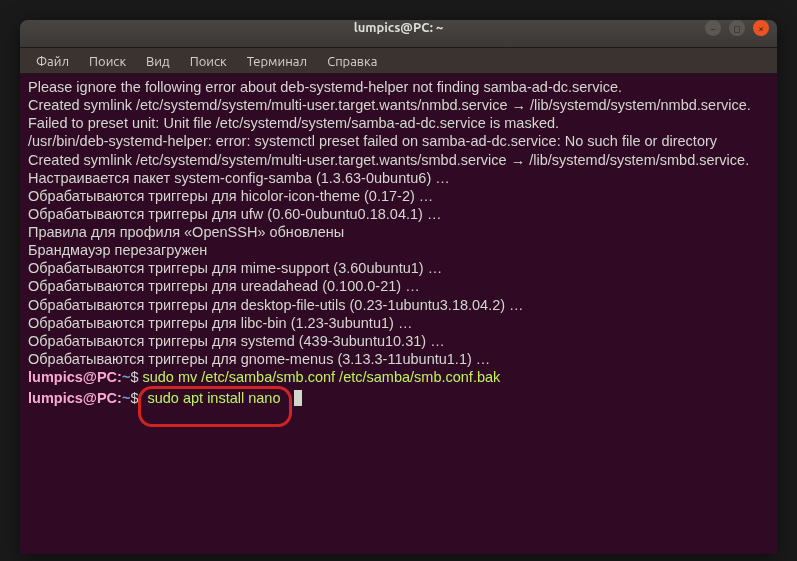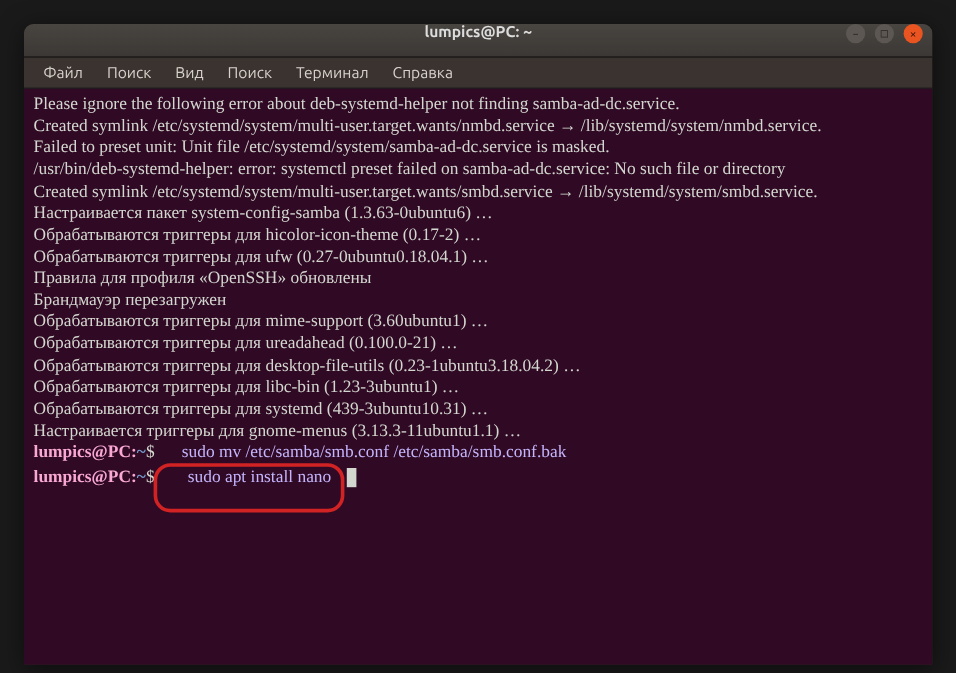--- a/index.html
+++ b/index.html
@@ -72,30 +72,30 @@
       padding: 2px 8px;
       cursor: pointer;
     }
     .terminal {
       background: #300a24;
       padding: 4px 8px 8px 8px;
       min-height: 480px;
       font-size: 14.5px;
       line-height: 1.25;
       color: #d3d7cf;
-      font-family: Liberation Serif, serif;
+      font-family: Liberation Sans, sans-serif;
     }
     .line {
       white-space: pre-wrap;
       word-break: break-all;
     }
     .prompt-user { color: #f9a8d4; font-weight: bold; }
     .prompt-tilde { color: #729fcf; font-weight: bold; }
     .prompt-dollar { color: #d3d7cf; }
-    .cmd { color: #c4b5fd; margin-left: 19px; }
+    .cmd { color: #bef264; }
     .highlight-box {
       display: inline-block;
       border: 3px solid #d12323;
       border-radius: 14px;
       padding: 0 8px 17px 6px;
       margin-left: -4px;
     }
     .cursor {
       display: inline-block;
       width: 8px;
@@ -128,27 +128,27 @@
   </div>
 
   <div class="terminal">
     <div class="line">Please ignore the following error about deb-systemd-helper not finding samba-ad-dc.service.</div>
     <div class="line">Created symlink /etc/systemd/system/multi-user.target.wants/nmbd.service → /lib/systemd/system/nmbd.service.</div>
     <div class="line">Failed to preset unit: Unit file /etc/systemd/system/samba-ad-dc.service is masked.</div>
     <div class="line">/usr/bin/deb-systemd-helper: error: systemctl preset failed on samba-ad-dc.service: No such file or directory</div>
     <div class="line">Created symlink /etc/systemd/system/multi-user.target.wants/smbd.service → /lib/systemd/system/smbd.service.</div>
     <div class="line">Настраивается пакет system-config-samba (1.3.63-0ubuntu6) …</div>
     <div class="line">Обрабатываются триггеры для hicolor-icon-theme (0.17-2) …</div>
-    <div class="line">Обрабатываются триггеры для ufw (0.27-0ubuntu0.18.04.1) …</div>
+    <div class="line">Обрабатываются триггеры для ufw (0.60-0ubuntu0.18.04.1) …</div>
     <div class="line">Правила для профиля «OpenSSH» обновлены</div>
     <div class="line">Брандмауэр перезагружен</div>
     <div class="line">Обрабатываются триггеры для mime-support (3.60ubuntu1) …</div>
     <div class="line">Обрабатываются триггеры для ureadahead (0.100.0-21) …</div>
     <div class="line">Обрабатываются триггеры для desktop-file-utils (0.23-1ubuntu3.18.04.2) …</div>
     <div class="line">Обрабатываются триггеры для libc-bin (1.23-3ubuntu1) …</div>
     <div class="line">Обрабатываются триггеры для systemd (439-3ubuntu10.31) …</div>
-    <div class="line">Настраивается триггеры для gnome-menus (3.13.3-11ubuntu1.1) …</div>
+    <div class="line">Обрабатываются триггеры для gnome-menus (3.13.3-11ubuntu1.1) …</div>
 
     <div class="line"><span class="prompt-user">lumpics@PC</span><span class="prompt-user">:</span><span class="prompt-tilde">~</span><span class="prompt-dollar">$ </span><span class="cmd">sudo mv /etc/samba/smb.conf /etc/samba/smb.conf.bak</span></div>
 
     <div class="line"><span class="prompt-user">lumpics@PC</span><span class="prompt-user">:</span><span class="prompt-tilde">~</span><span class="prompt-dollar">$ </span><span class="highlight-box"><span class="cmd">sudo apt install nano</span></span><span class="cursor"></span></div>
   </div>
 </div>
 
 </body></html>

